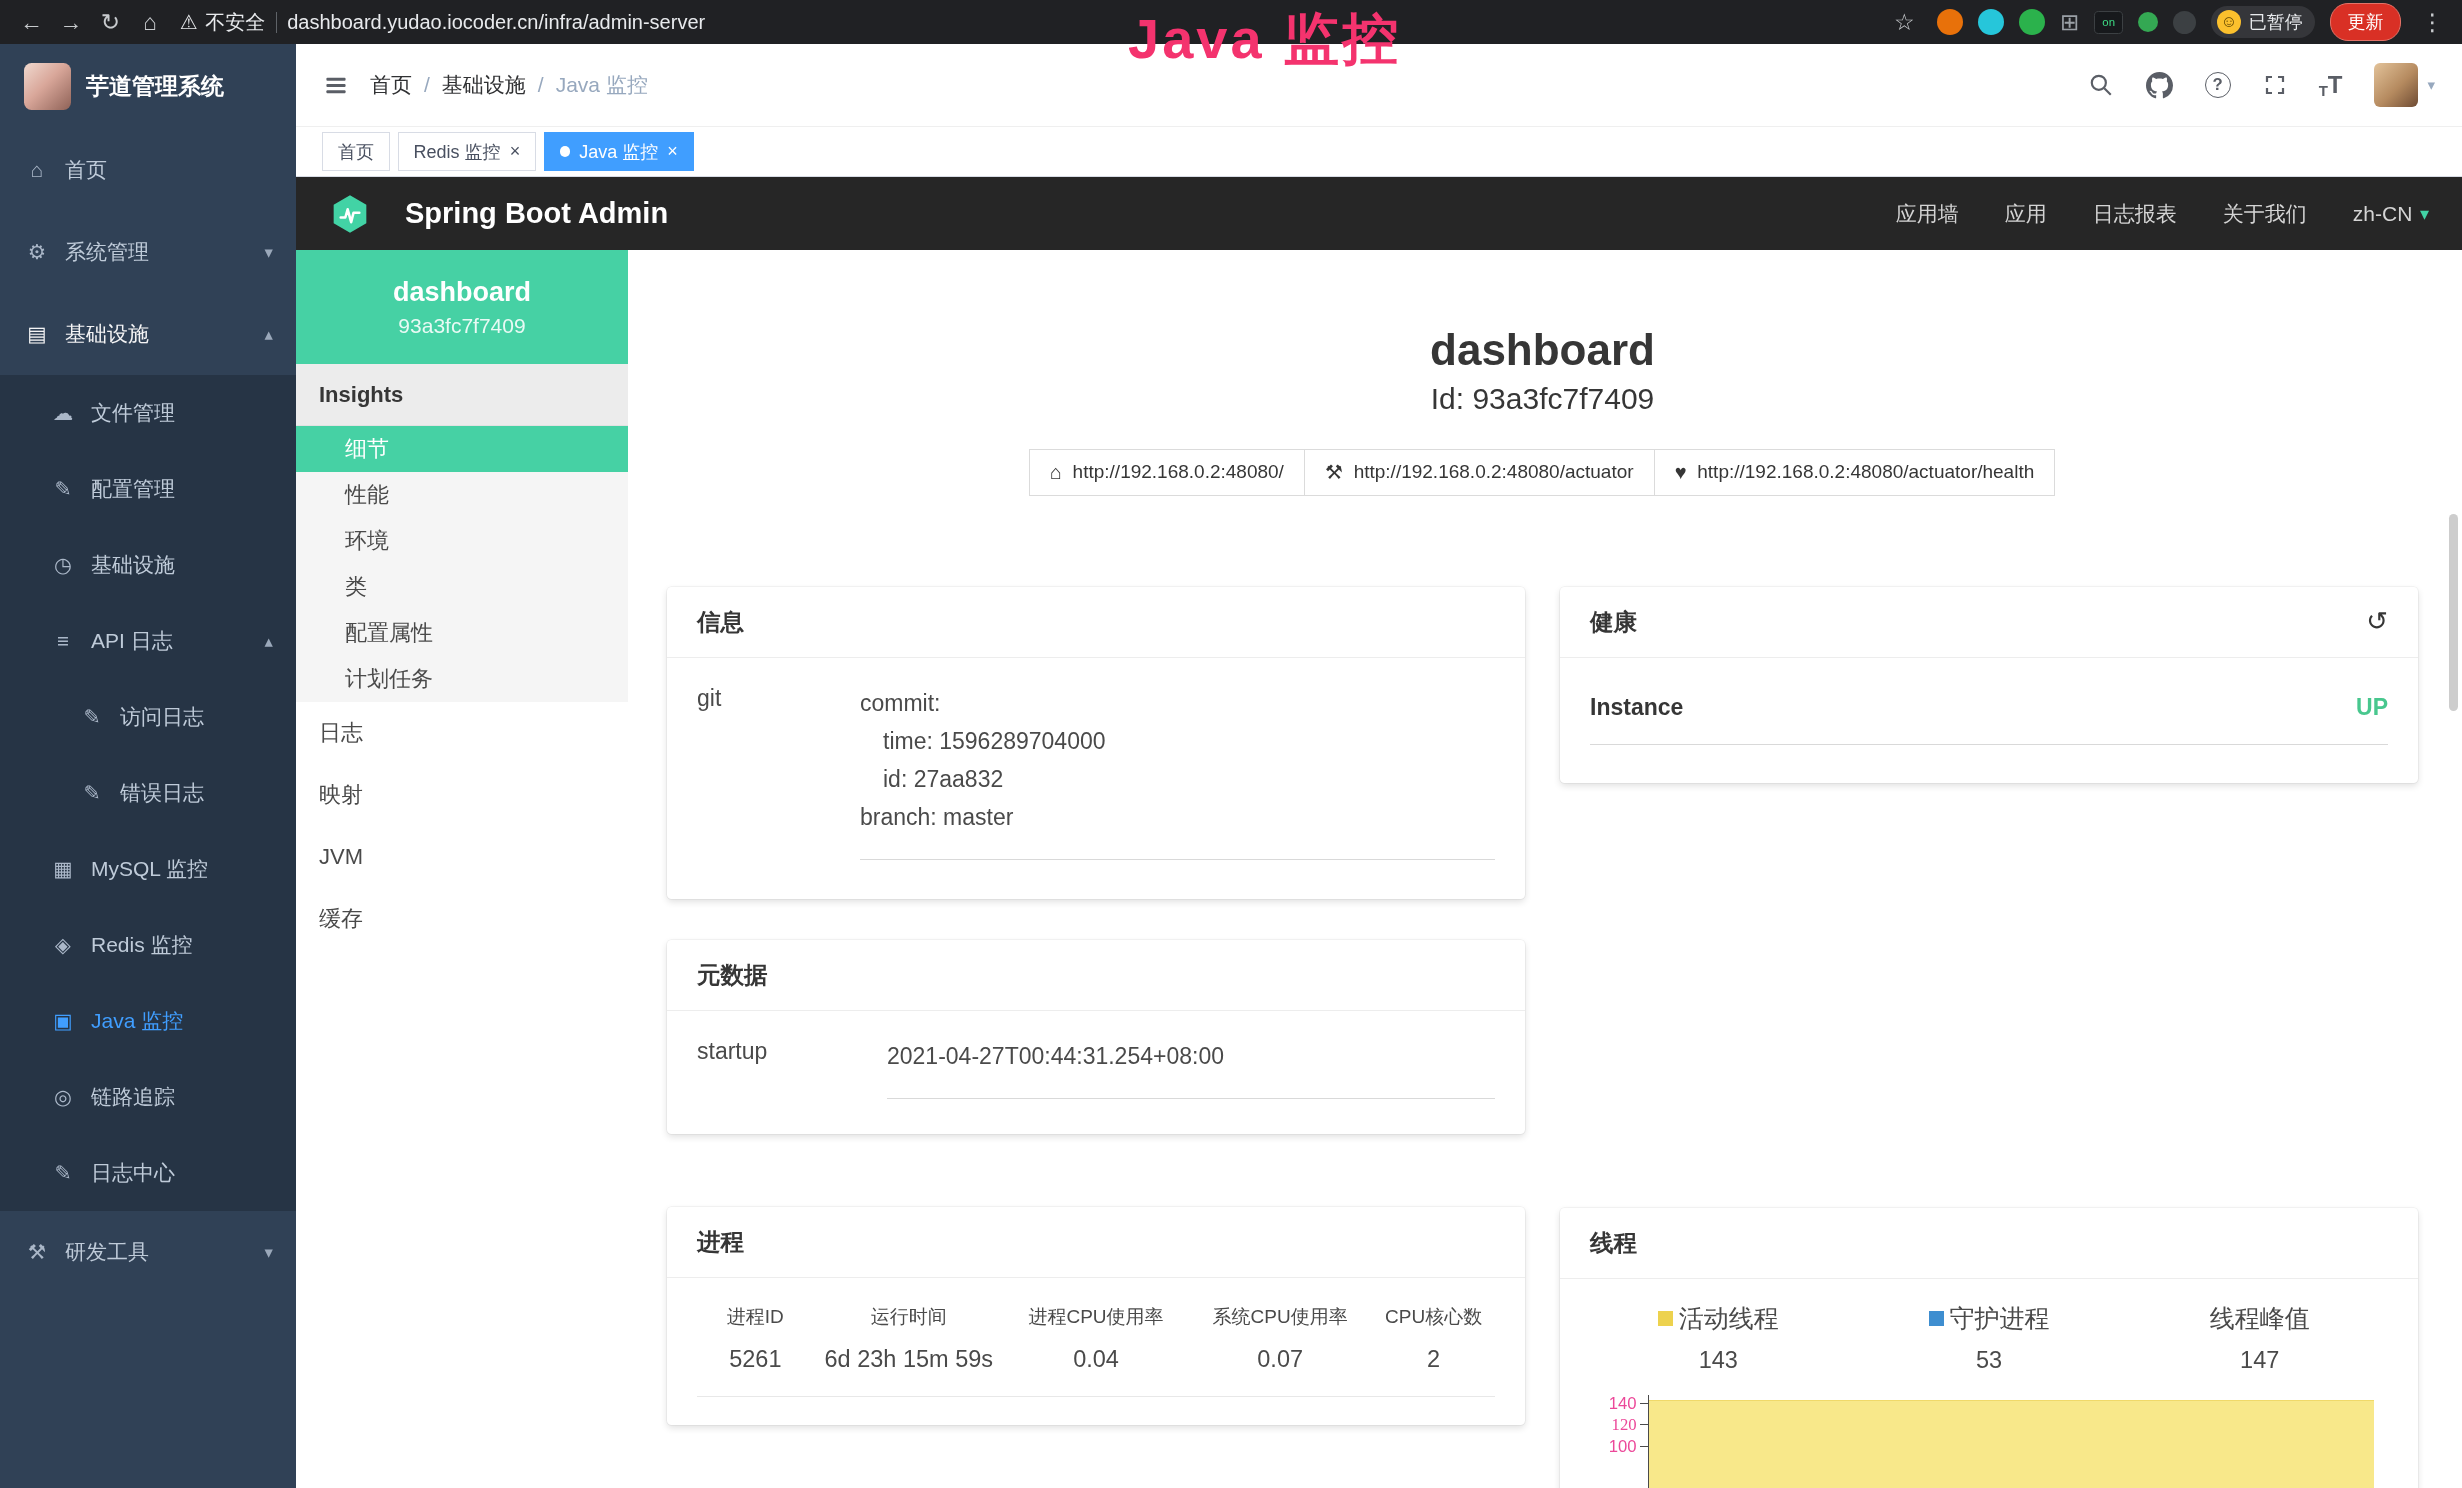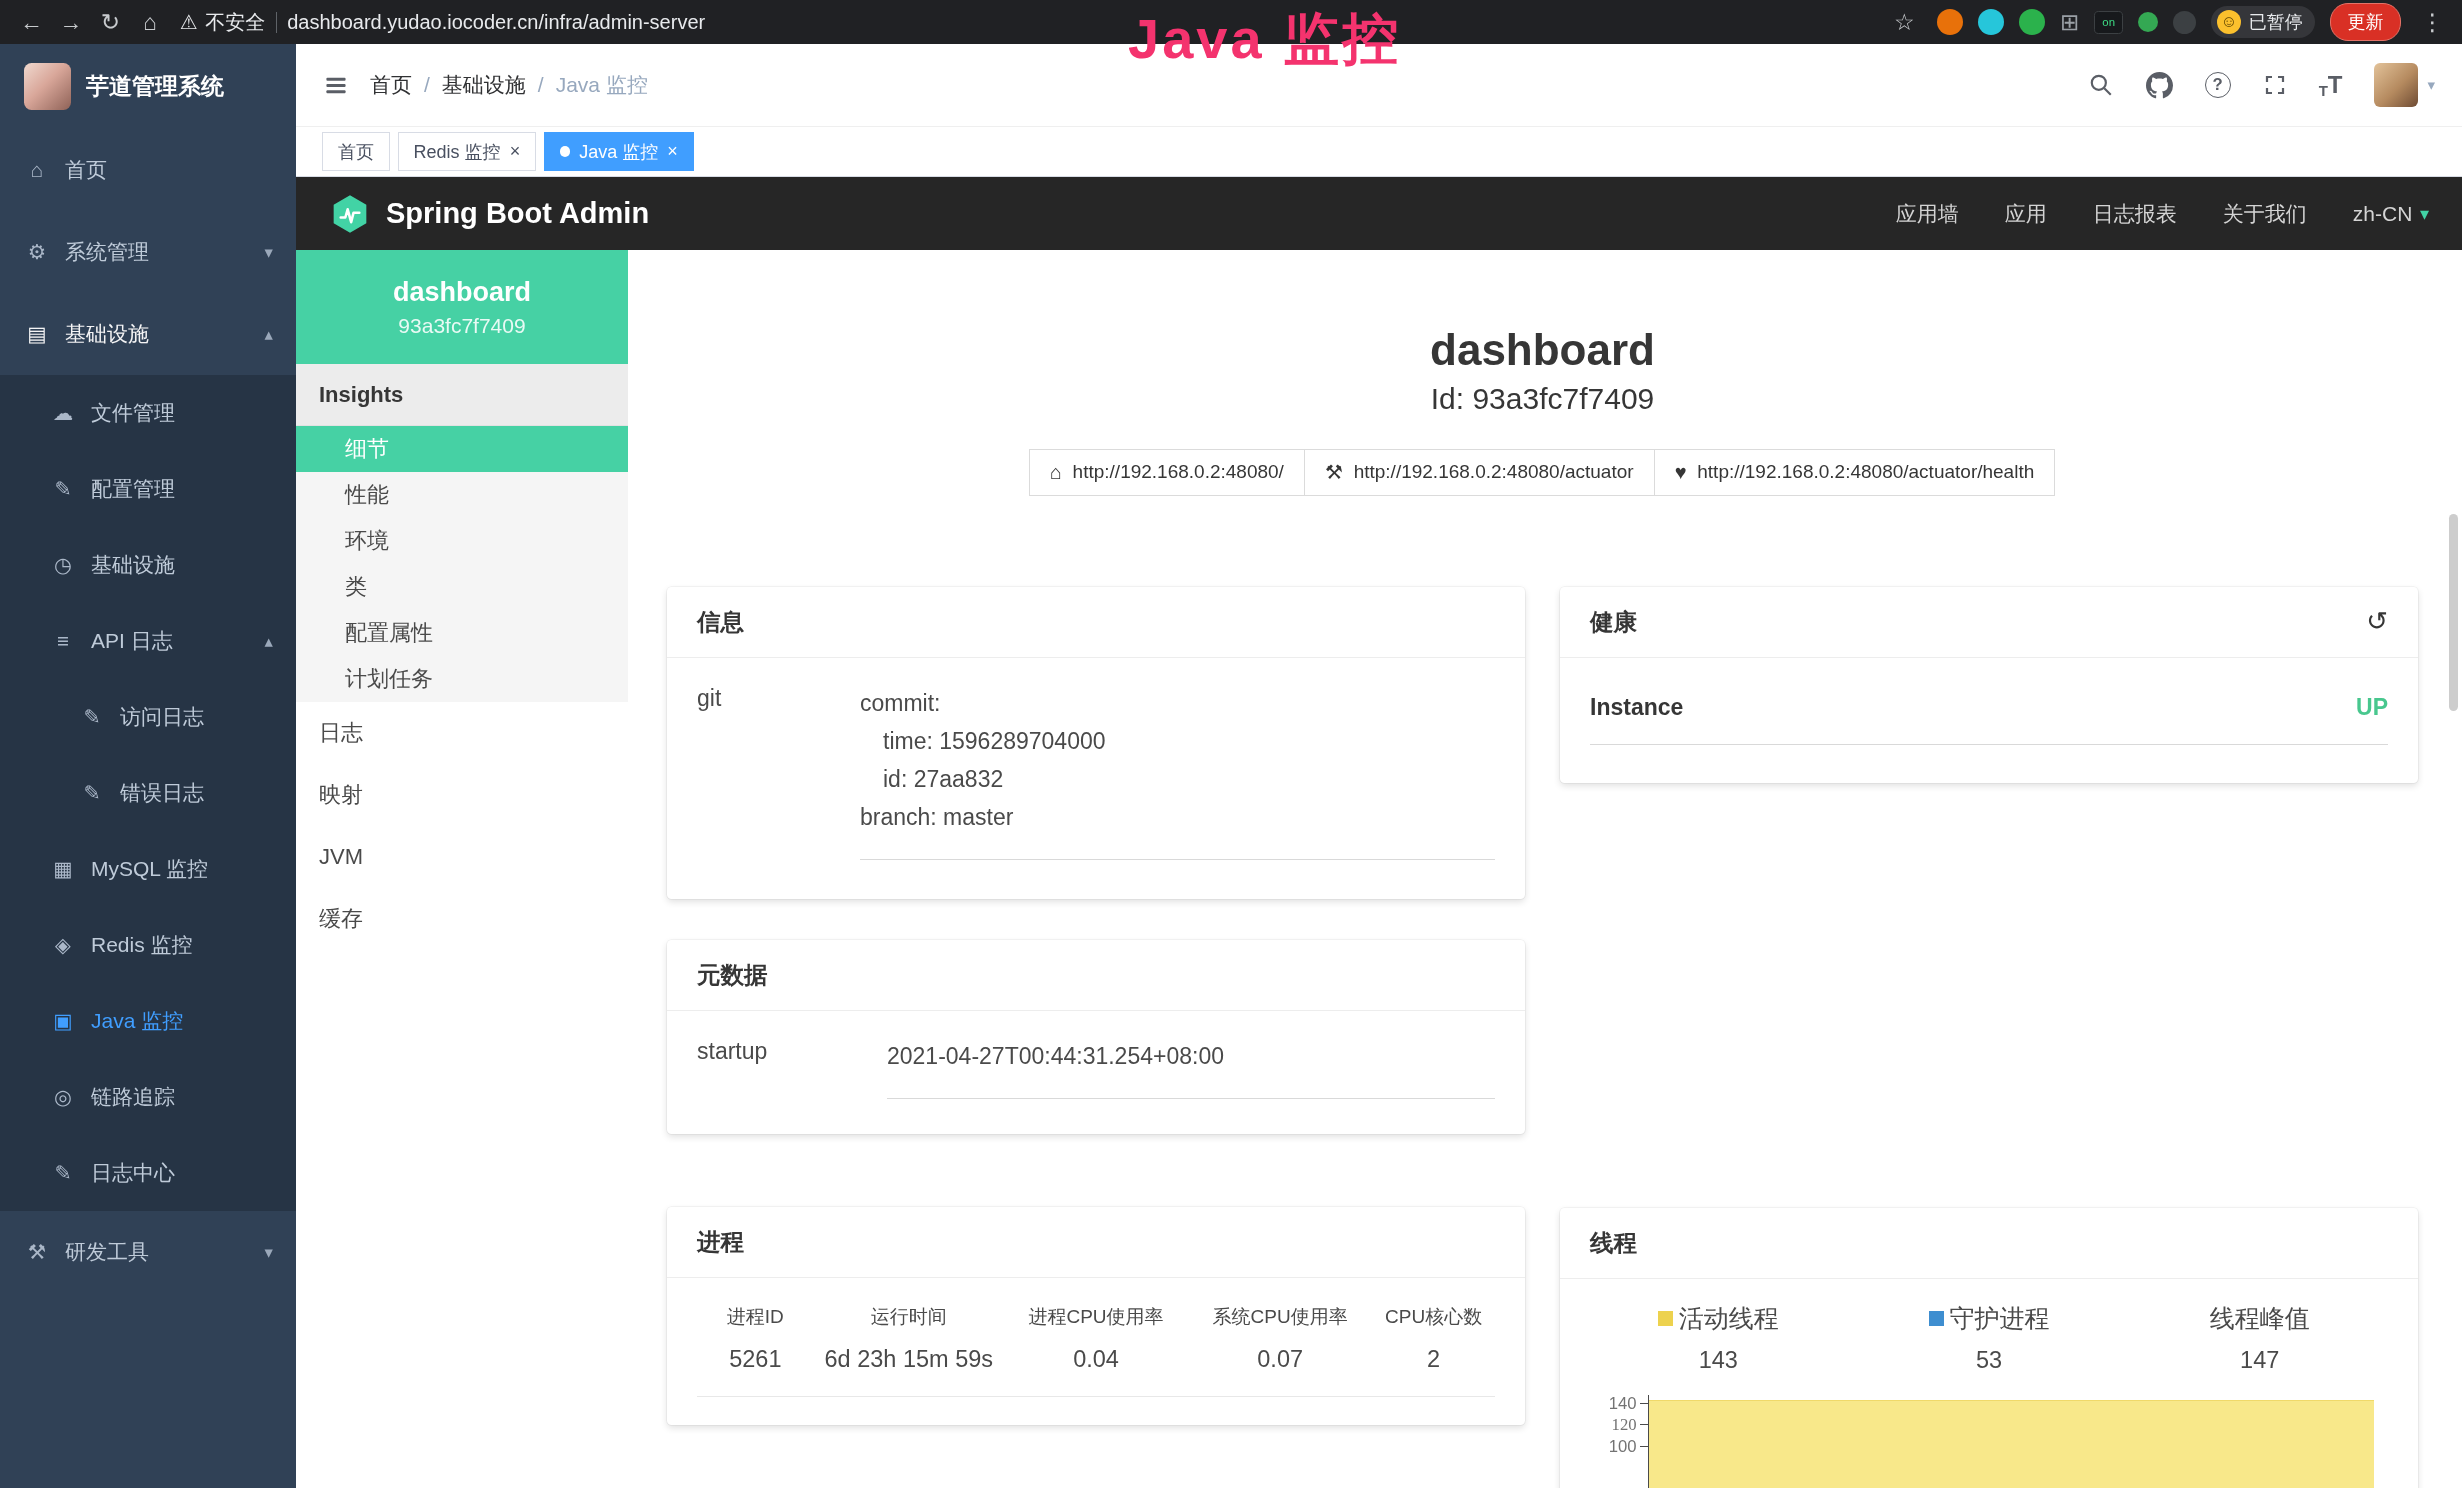--- a/index.html
+++ b/index.html
@@ -80,21 +80,21 @@
   .tabbar { height:50px; background:#fff; border-bottom:0.8px solid #d8dce5; display:flex;
     align-items:center; padding-left:26px; gap:7.6px; }
   .tab { height:39px; display:flex; align-items:center; gap:9px; padding:0 15px;
     border:0.8px solid #d8dce5; background:#fff; font-size:18px; color:#495060; }
   .tab .close { font-size:18px; color:inherit; }
   .tab.active { background:#409eff; border-color:#409eff; color:#fff; }
   .tab .dot { width:10.6px; height:10.6px; border-radius:50%; background:#fff; }
 
   
   .sba-nav { height:73px; background:#262626; display:flex; align-items:center; padding:0 33px; }
-  .brand { display:flex; align-items:center; gap:15px; }
+  .brand { display:flex; align-items:center; gap:34px; }
   .brand-name { color:#fff; font-size:29px; font-weight:bold; }
   .sba-links { margin-left:auto; display:flex; align-items:center; gap:46px; font-size:21px; color:#d4d4d4;justify-content:center; }
   .locale { display:flex; align-items:center; gap:7.6px; }
   .locale .caret-green { color:#42d3a5; font-size:18px; }
 
   
   .sba-content { flex:1; display:flex; min-height:0; }
   .sba-side { width:332px; flex:none; background:#fff; }
   .instance-head { height:114px; background:#46d1a4; color:#fff; display:flex; flex-direction:column;
     align-items:center; justify-content:center; gap:6px; }
@@ -156,21 +156,21 @@
   .legend { display:flex; }
   .leg { flex:1; display:flex; flex-direction:column; align-items:center; gap:12px; }
   .leg-top { display:flex; align-items:center; gap:6px; font-size:25px; color:#4a4a4a; }
   .sq { width:15px; height:15px; flex:none; }
   .sq.yellow { background:#edd24e; }
   .sq.blue { background:#3e8ed0; }
   .leg-val { font-size:23.5px; color:#4a4a4a; }
   .chart { margin-top:21px; display:flex; height:228px; }
   .yaxis { width:65px; position:relative; flex:none; }
   .tick { position:absolute; right:0; transform:translateY(-50%); display:flex; align-items:center;
-    gap:3.8px; font-size:16.7px; color:#737373; }
+    gap:3.8px; font-size:16.7px; color:#ec4899; }
   .tick i { display:block; width:7.6px; height:1.5px; background:#4a4a4a; }
   .t0 { top:9px; } .t1 { top:30px;font-family:Liberation Serif, serif; } .t2 { top:52px; }
   .plot { flex:1; position:relative; border-left:1.5px solid #4a4a4a; }
   .area { position:absolute; left:0; right:21px; top:5.3px; bottom:0;
     background:#f8e88a; border-top:1.5px solid #f0d96a; }
 
   .scroll-thumb { position:absolute; right:3.8px; top:264px; width:9px; height:197px;
     background:#cdcdcd; border-radius:6px; z-index:60; }
 </style>
 </head>

